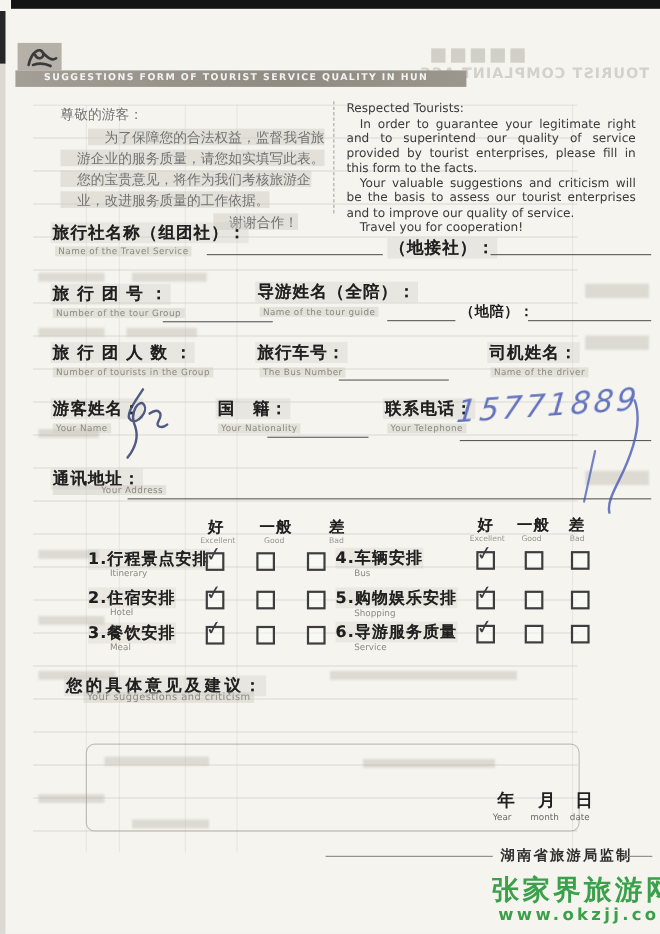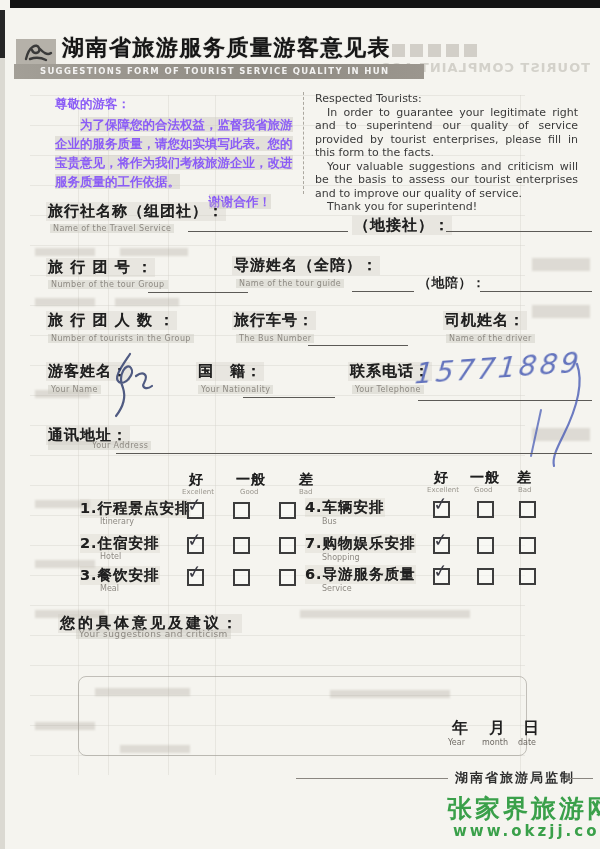--- a/index.html
+++ b/index.html
@@ -22,24 +22,24 @@
   .cjk-sq{width:13px;height:13px;background:rgba(180,176,168,.55);filter:blur(.5px);}
   .mirror{transform:scaleX(-1);color:#d3d1ca;font-weight:bold;font-size:13px;letter-spacing:1px;white-space:nowrap;}
   .bleed-box{border:1px solid rgba(150,146,138,.55);border-radius:8px;}
   
   .logo{background:#b5b1a9;}
   .title{font-size:22px;font-weight:bold;letter-spacing:1.5px;color:#161616;white-space:nowrap;
          text-shadow:0 0 1px rgba(0,0,0,.45);}
   .subbar{background:linear-gradient(90deg,#a39f97,#8f8b83 60%,#9b968e);color:rgba(255,255,255,.88);
           font-size:8.5px;font-weight:bold;letter-spacing:1.3px;line-height:15px;padding-left:26px;white-space:nowrap;}
   
-  .cn{font-size:12.5px;line-height:19px;color:#8b5cf6;font-weight:bold;}
+  .cn{font-size:12.5px;line-height:19px;color:#737373;}
   .cn .sal{margin-bottom:2px;}
   .cn .bod{text-indent:2em;}
-  .hl{background:rgba(208,204,196,.5);-webkit-box-decoration-break:clone;box-decoration-break:clone;}
+  .hl{background:rgba(208,204,196,.5);-webkit-box-decoration-break:clone;box-decoration-break:clone;padding-left:15px;}
   .cn .clo{text-align:right;padding-right:26px;margin-top:1px;}
   .divider{border-left:1px dashed #aba79f;}
   .en{font-size:11px;line-height:13.5px;color:#3a3a3a;text-align:justify;}
   .en p{margin:0;}
   .en p.ind{text-indent:12px;}
   
   .lbl{font-weight:bold;font-size:15px;letter-spacing:1px;color:#1f1f1f;white-space:nowrap;
        background:rgba(205,201,192,.32);padding:0 2px;text-shadow:0 0 .5px rgba(20,20,20,.55);}
   .lbl-sm{font-weight:bold;font-size:13px;letter-spacing:.5px;color:#1f1f1f;white-space:nowrap;}
   .sub{font-size:8px;color:#8d8982;letter-spacing:.4px;background:rgba(205,201,192,.45);padding:0 3px;white-space:nowrap;}
@@ -99,37 +99,36 @@
   <div class="abs smudge" style="left:95px;top:688px;width:95px;"></div>
   <div class="abs smudge" style="left:330px;top:690px;width:120px;"></div>
   <div class="abs smudge" style="left:35px;top:722px;width:60px;"></div>
   <div class="abs smudge" style="left:120px;top:745px;width:70px;"></div>
 
   <div class="abs logo" style="left:16px;top:39px;width:40px;height:25px;">
     <svg width="40" height="25" viewBox="0 0 40 25">
       <path d="M10,20 C13,7 21,4 23,9 C25,14 18,16 16,11 M23,9 C27,13 31,17 35,14 M14,20 C20,18 26,19 30,21" stroke="#3a3a3a" stroke-width="2.4" fill="none" stroke-linecap="round"></path>
     </svg>
   </div>
-  <div class="abs title" style="left:62px;top:33px;">湖南省旅游服务质量游客意见表</div>
   <div class="abs subbar" style="left:14px;top:64px;width:384px;height:15px;">
     <span>SUGGESTIONS FORM OF TOURIST SERVICE QUALITY IN HUN</span>
   </div>
 
   <div class="abs cn" style="left:55px;top:94px;width:242px;">
     <div class="sal">尊敬的游客：</div>
     <div class="bod"><span class="hl">为了保障您的合法权益，监督我省旅游企业的服务质量，请您如实填写此表。您的宝贵意见，将作为我们考核旅游企业，改进服务质量的工作依据。</span></div>
     <div class="clo"><span class="hl">谢谢合作！</span></div>
   </div>
   <div class="abs divider" style="left:303px;top:92px;height:102px;"></div>
 
   <div class="abs en" style="left:315px;top:92px;width:263px;">
     <p>Respected Tourists:</p>
     <p class="ind">In order to guarantee your legitimate right and to superintend our quality of service provided by tourist enterprises, please fill in this form to the facts.</p>
     <p class="ind">Your valuable suggestions and criticism will be the basis to assess our tourist enterprises and to improve our quality of service.</p>
-    <p class="ind">Thank you for superintend!</p>
+    <p class="ind">Travel you for cooperation!</p>
   </div>
 
   <div class="abs lbl" style="left:46px;top:202px;">旅行社名称（组团社）：</div>
   <div class="abs sub" style="left:50px;top:224px;">Name of the Travel Service</div>
   <div class="abs ul" style="left:188px;top:230px;width:160px;"></div>
   <div class="abs lbl" style="left:352px;top:216px;">（地接社）：</div>
   <div class="abs ul" style="left:446px;top:230px;width:146px;"></div>
 
   <div class="abs lbl" style="left:46px;top:258px;">旅 行 团 号 ：</div>
   <div class="abs sub" style="left:48px;top:280px;">Number of the tour Group</div>
@@ -228,21 +227,21 @@
       <div class="cb"></div>
       <span class="tick">✓</span>
     </div>
   <div class="abs cbwrap" style="left:477px;top:501px;">
       <div class="cb"></div>
     </div>
   <div class="abs cbwrap" style="left:519px;top:501px;">
       <div class="cb"></div>
     </div>
 
-  <div class="abs rlabel" style="left:305px;top:534px;">7.购物娱乐安排</div>
+  <div class="abs rlabel" style="left:305px;top:534px;">5.购物娱乐安排</div>
   <div class="abs rsub" style="left:322px;top:553px;">Shopping</div>
   <div class="abs cbwrap" style="left:433px;top:537px;">
       <div class="cb"></div>
       <span class="tick">✓</span>
     </div>
   <div class="abs cbwrap" style="left:477px;top:537px;">
       <div class="cb"></div>
     </div>
   <div class="abs cbwrap" style="left:519px;top:537px;">
       <div class="cb"></div>

